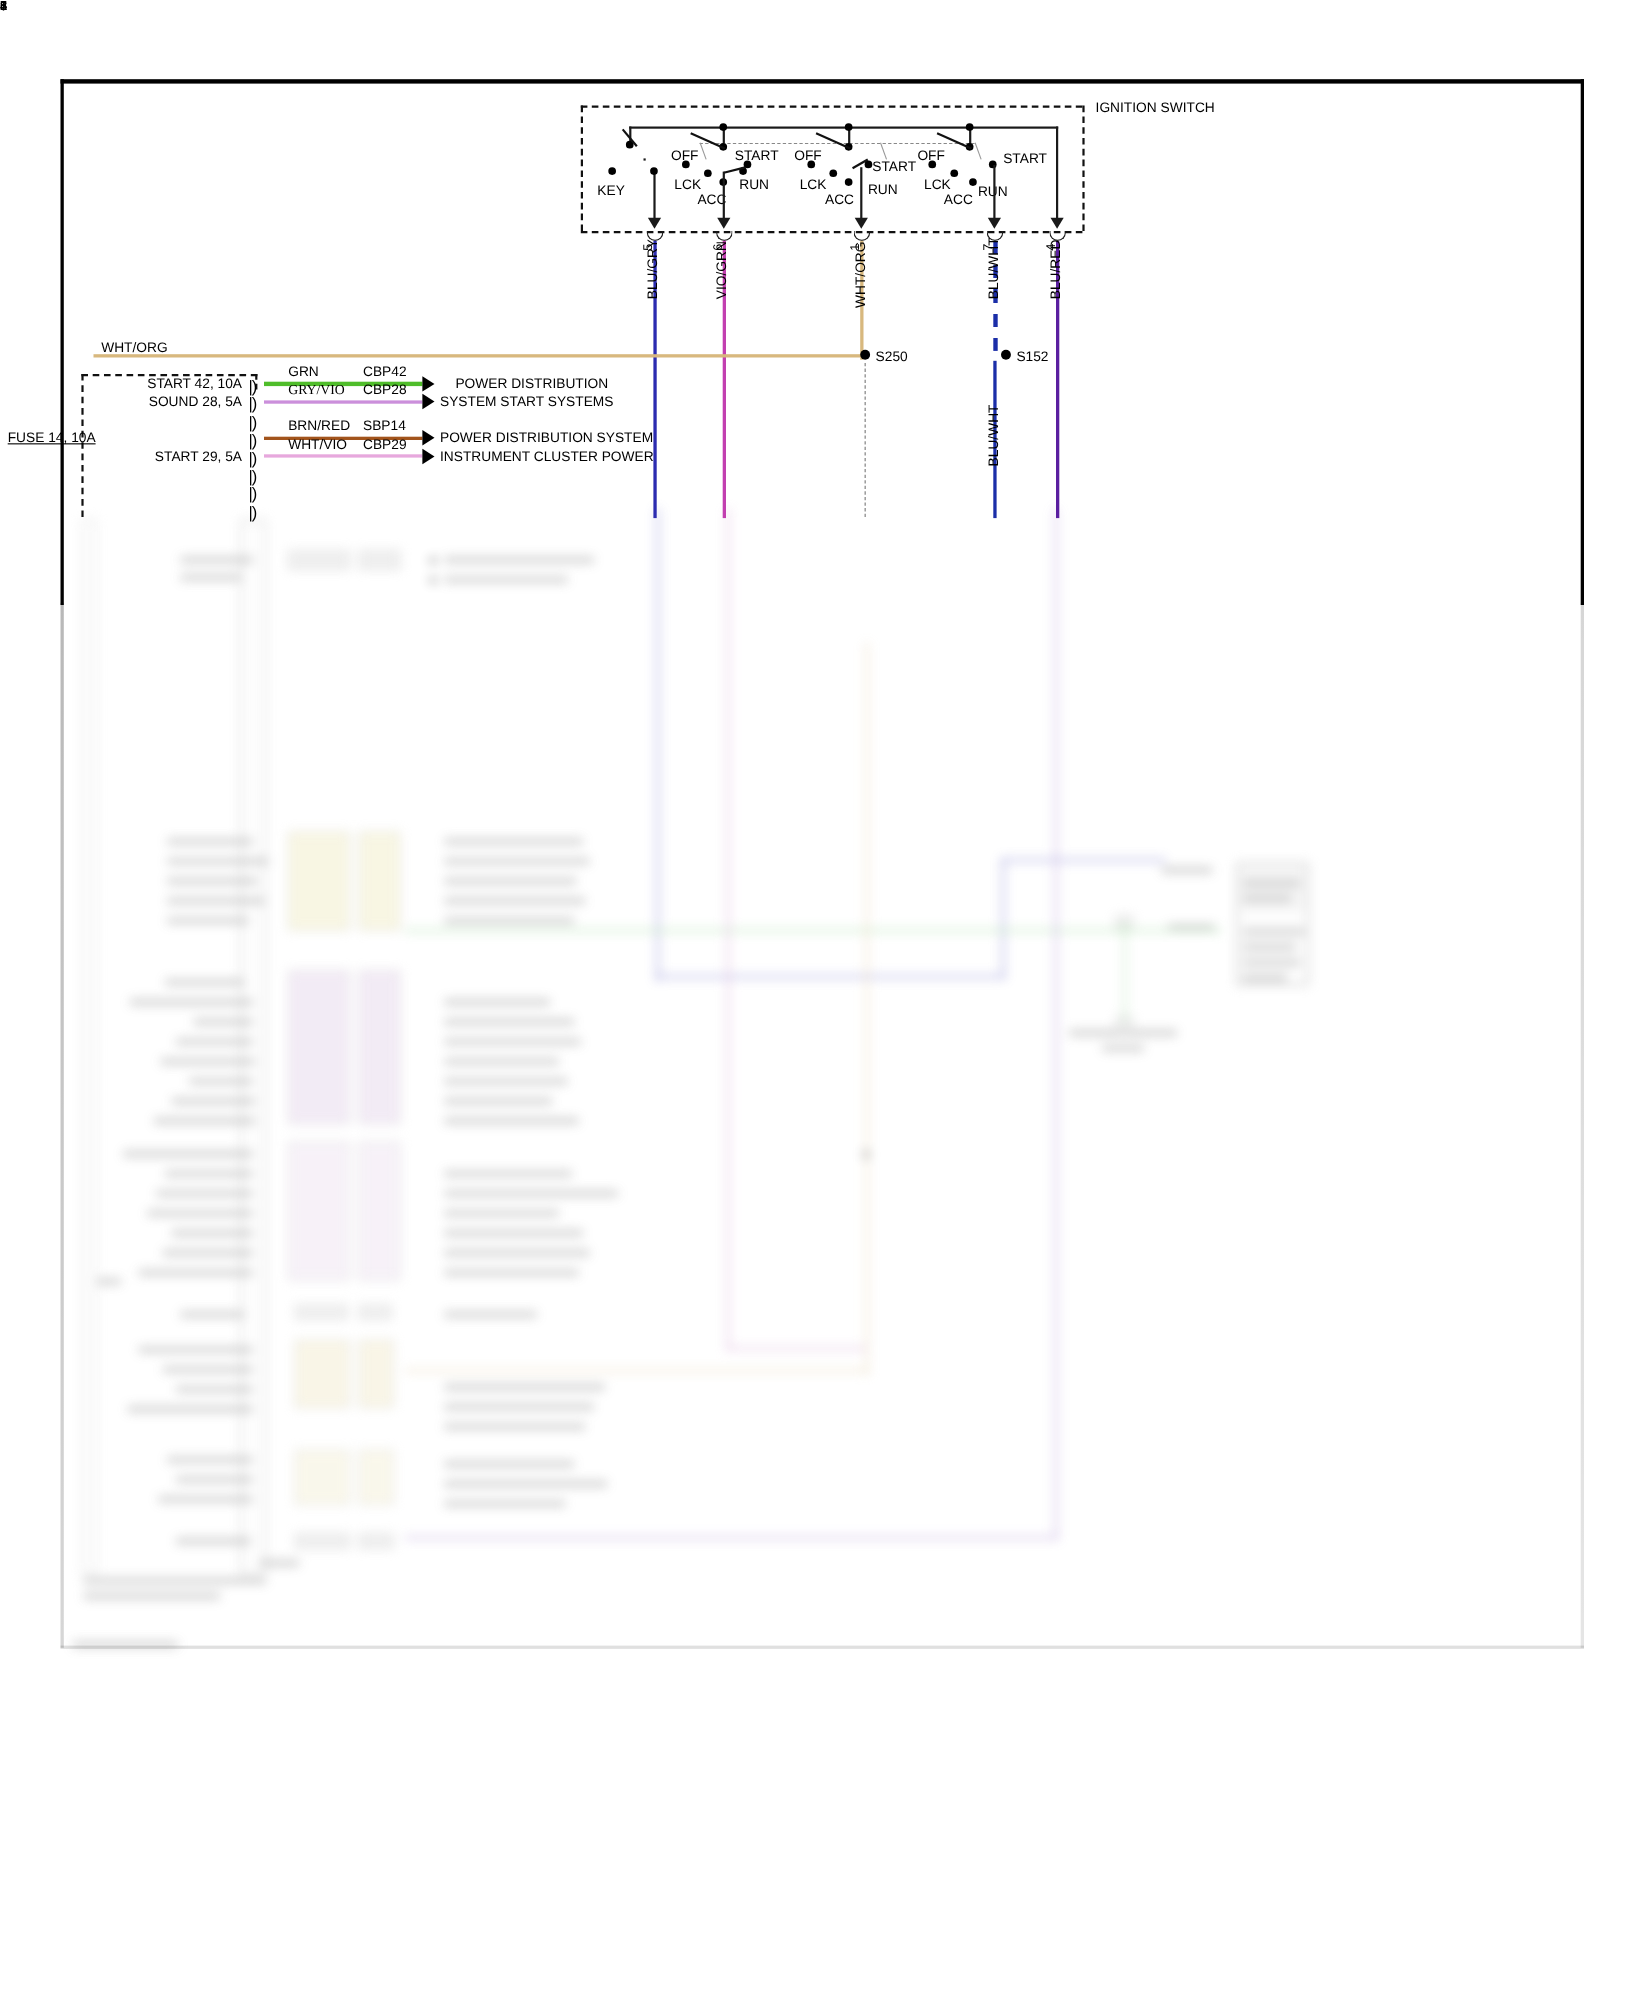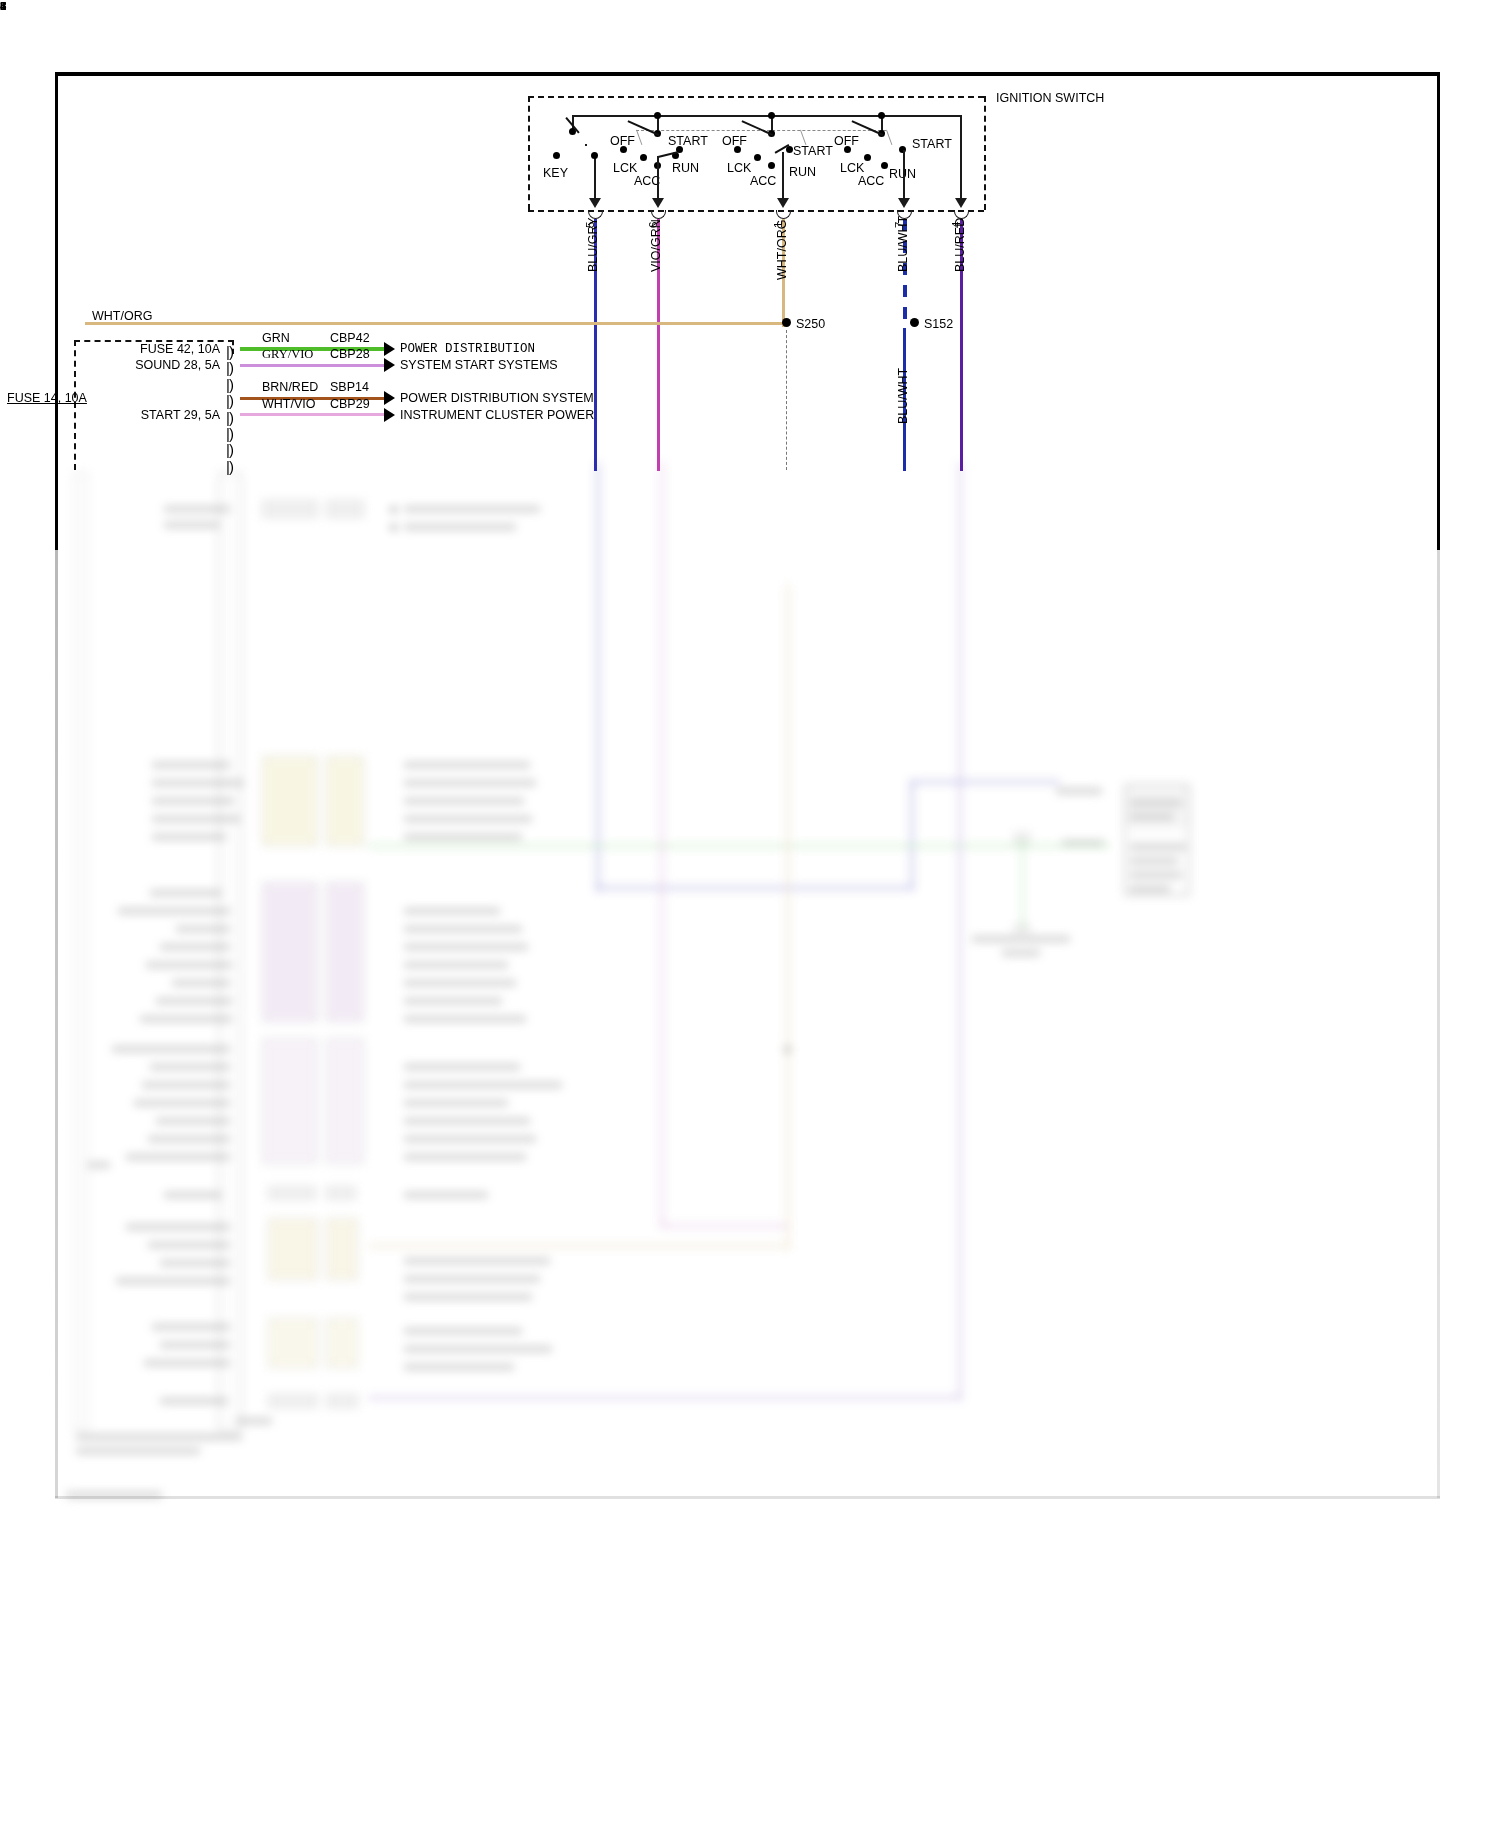--- a/index.html
+++ b/index.html
@@ -425,26 +425,26 @@
   <div class="lbl" style="left:924px; top:318px;">S152</div>
 
   <div class="dash-seg-h" style="left:74px; top:340px; width:160px;"></div>
   <div class="dash-seg-v" style="left:74px; top:340px; height:130px;"></div>
   <div class="dash-seg-v" style="left:232px; top:340px; height:14px;"></div>
 
   <div id="fuse-rows">
       <div class="fuse-row" style="position: absolute; left: 0px; top: 0px;">
       <div class="fusepin" style="position: absolute; left: 226px; top: 344px;">|)</div>
       <div class="lbl-sm fr-pin" style="left: 237px; top: 338px;">1</div>
-      <div class="lbl fr-fuse" style="left: 0px; top: 343px; width: 220px; text-align: right;">FUSE 42, 10A</div>
+      <div class="lbl fr-fuse" style="left: 0px; top: 343px; width: 220px; text-align: right;">START 42, 10A</div>
       <div class="fr-wire" style="position: absolute; left: 240px; top: 347.3px; width: 144px; height: 3.4px; background: rgb(79, 189, 42);"></div>
       <div class="lbl fr-wirename" style="left: 262px; top: 332px;">GRN</div>
       <div class="lbl fr-circuit" style="left: 330px; top: 332px;">CBP42</div>
       <div class="arrow-r fr-arrow" style="left: 384px; top: 342px;"></div>
-      <div class="lbl fr-dest" style="left: 400px; top: 343px; font-family: Liberation Mono, monospace;">POWER DISTRIBUTION</div>
+      <div class="lbl fr-dest" style="left: 414px; top: 343px;">POWER DISTRIBUTION</div>
     </div>
       <div class="fuse-row" style="position: absolute; left: 0px; top: 0px;">
       <div class="fusepin" style="position: absolute; left: 226px; top: 360.4px;">|)</div>
       <div class="lbl-sm fr-pin" style="left: 237px; top: 354.4px;">2</div>
       <div class="lbl fr-fuse" style="left: 0px; top: 359.4px; width: 220px; text-align: right;">SOUND 28, 5A</div>
       <div class="fr-wire" style="position: absolute; left: 240px; top: 363.7px; width: 144px; height: 3.4px; background: rgb(203, 143, 219);"></div>
       <div class="lbl fr-wirename" style="left: 262px; top: 348.4px; font-family: Liberation Serif, serif;">GRY/VIO</div>
       <div class="lbl fr-circuit" style="left: 330px; top: 348.4px;">CBP28</div>
       <div class="arrow-r fr-arrow" style="left: 384px; top: 358.4px;"></div>
       <div class="lbl fr-dest" style="left: 400px; top: 359.4px;">SYSTEM START SYSTEMS</div>

